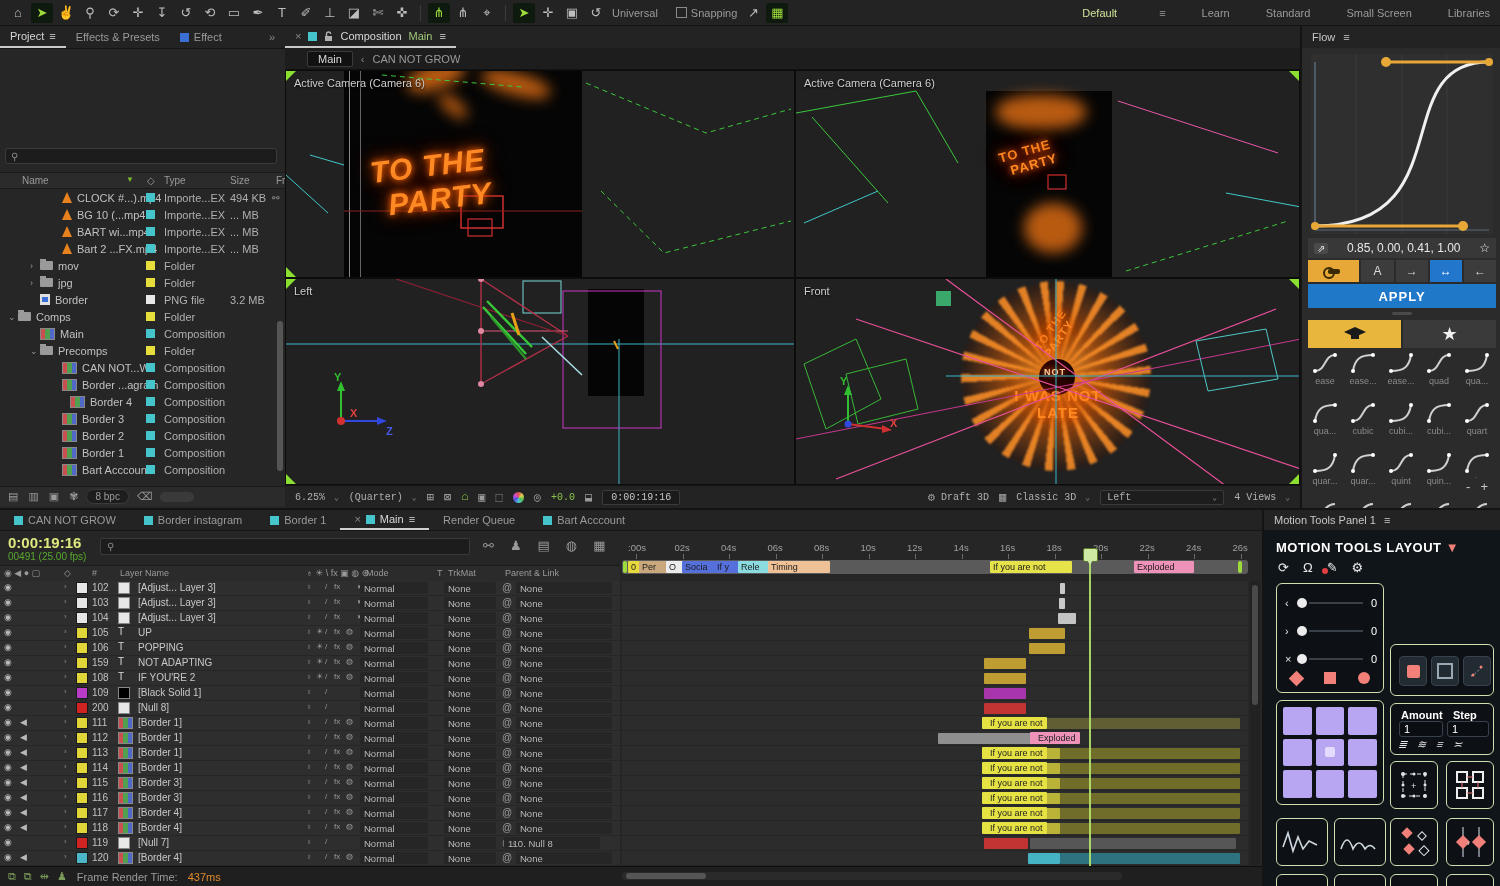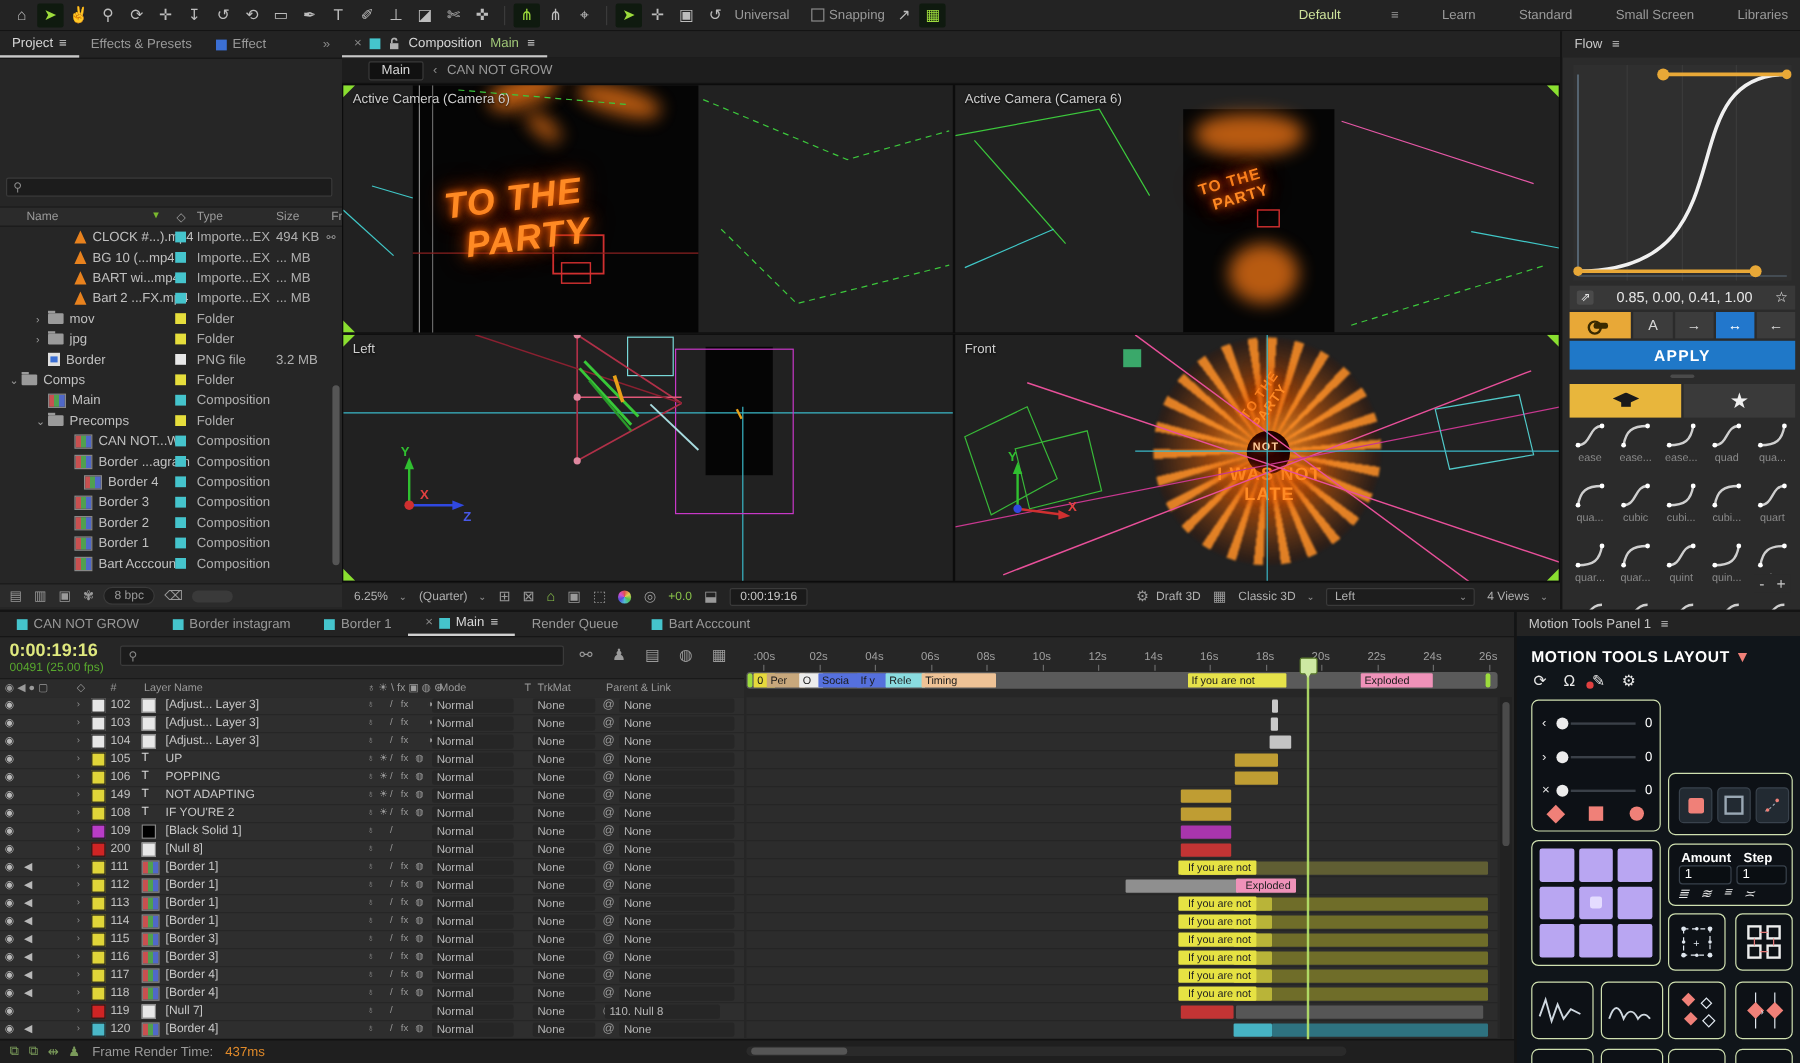--- a/index.html
+++ b/index.html
@@ -67,21 +67,21 @@
   .c-tl{left:0;top:0;border-top:10px solid #8adf30;border-right:10px solid transparent;}
   .c-bl{left:0;bottom:0;border-bottom:10px solid #8adf30;border-right:10px solid transparent;}
   .c-tr{right:0;top:0;border-top:10px solid #8adf30;border-left:10px solid transparent;}
   .c-br{right:0;bottom:0;border-bottom:10px solid #8adf30;border-left:10px solid transparent;}
   .glow{position:absolute;color:#ff8a24;font-weight:bold;letter-spacing:1px;z-index:20;
         text-shadow:0 0 6px #ff6a00,0 0 14px #d04000,0 0 22px #903000;}
   .blob{position:absolute;background:#d86a14;filter:blur(7px);border-radius:45%;opacity:.85;z-index:10;}
   .frame{position:absolute;background:#050505;z-index:5;}
   .v-footer{position:absolute;left:0;top:459px;width:1015px;height:23px;background:#232323;
             border-top:1px solid #141414;display:flex;align-items:center;gap:10px;
-            padding:0 10px;box-sizing:border-box;color:#b0b0b0;font-size:10px;}
+            padding:0 10px;box-sizing:border-box;color:#b0b0b0;font-size:10px;font-family:Liberation Mono, monospace;}
   .vf-group{display:flex;align-items:center;gap:6px;}
   .caret{font-size:8px;color:#8a8a8a;margin-left:3px;}
   .vf-icon{color:#9a9a9a;font-size:12px;}
   .exposure{color:#8ac44a;}
   .tc-box{background:#1a1a1a;border:1px solid #3a3a3a;padding:1px 8px;color:#c8c8c8;border-radius:2px;}
   .colorwheel{width:11px;height:11px;border-radius:50%;
       background:conic-gradient(#e05050,#e0d050,#50c050,#50c0d0,#5050e0,#d050d0,#e05050);}
   
   .flowp{left:1300px;top:26px;width:200px;height:482px;background:#2b2b2b;border-left:2px solid #141414;box-sizing:border-box;}
   .flow-head{height:22px;background:#232323;display:flex;align-items:center;padding-left:10px;gap:8px;color:#c8c8c8;}
@@ -984,21 +984,21 @@
           <span style="left: 502px; color: rgb(154, 154, 154);">@</span>
           <span class="ddown" style="left: 516px; width: 96px;">
             <span>None</span>
             <span class="caret">⌄</span>
           </span>
         </div>
         <div class="lrow">
           <span class="avi" style="left: 4px;">◉</span>
           <span style="left: 64px; color: rgb(138, 138, 138); font-size: 8px;">›</span>
           <span class="lchip" style="background: rgb(224, 213, 57);"></span>
-          <span class="lnum">149</span>
+          <span class="lnum">159</span>
           <span class="licon" style="top: 0px; color: rgb(216, 216, 216);">T</span>
           <span class="lname">NOT ADAPTING</span>
           <span class="sw" style="left: 306px;">♁</span>
           <span class="sw" style="left: 316px;">☀</span>
           <span class="sw" style="left: 325px;">/</span>
           <span class="sw" style="left: 334px;">fx</span>
           <span class="sw" style="left: 346px;">◍</span>
           <span class="sw" style="left: 366px;">⊛</span>
           <span class="ddown" style="left: 360px; width: 68px;">
             <span>Normal</span>

